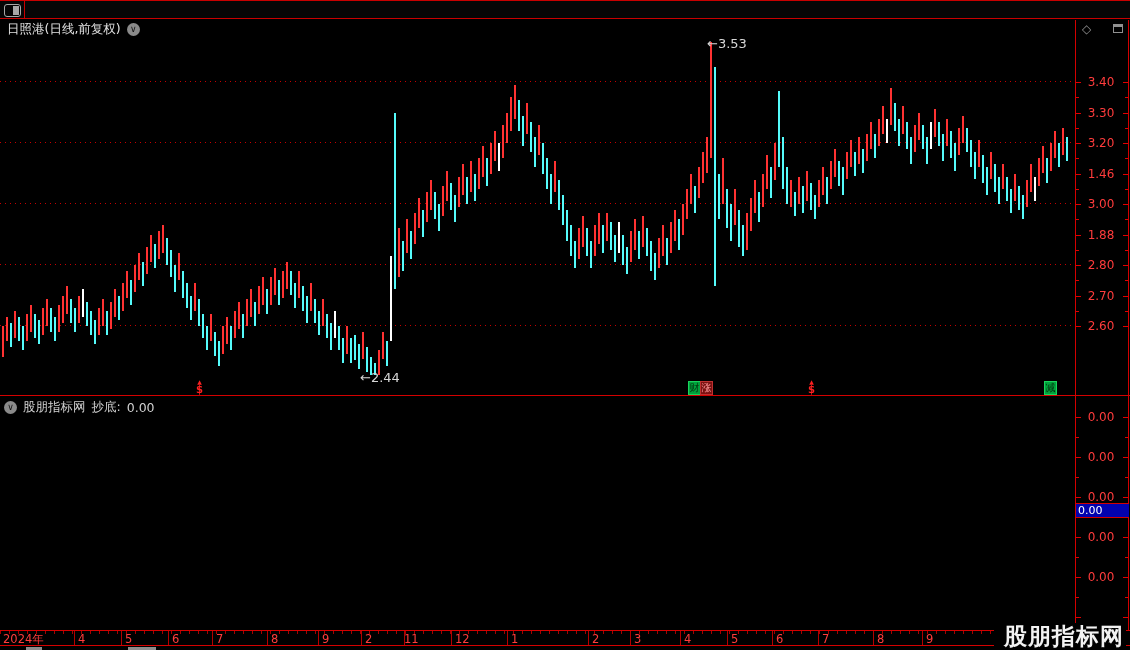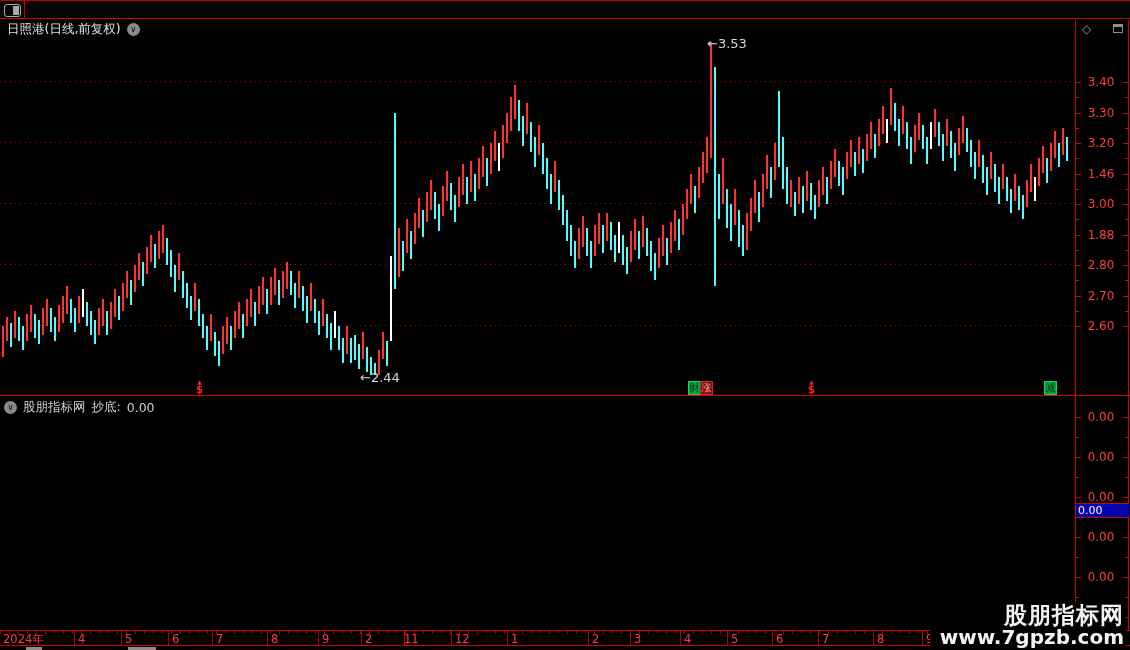--- a/index.html
+++ b/index.html
@@ -497,15 +497,14 @@
       <div class="tl-sep" style="left: 873px;"></div>
       <div class="tl-label" style="left: 926px;">9</div>
       <div class="tl-sep" style="left: 922px;"></div>
     </div>
 
   <div class="frag" style="left:26px;width:16px;"></div>
   <div class="frag" style="left:128px;width:28px;"></div>
 
   <div class="wm">
     <div class="wm1">股朋指标网</div>
-    <div class="wm2">www.7gpzb.com</div>
   </div>
 </div>
 
 </body></html>

